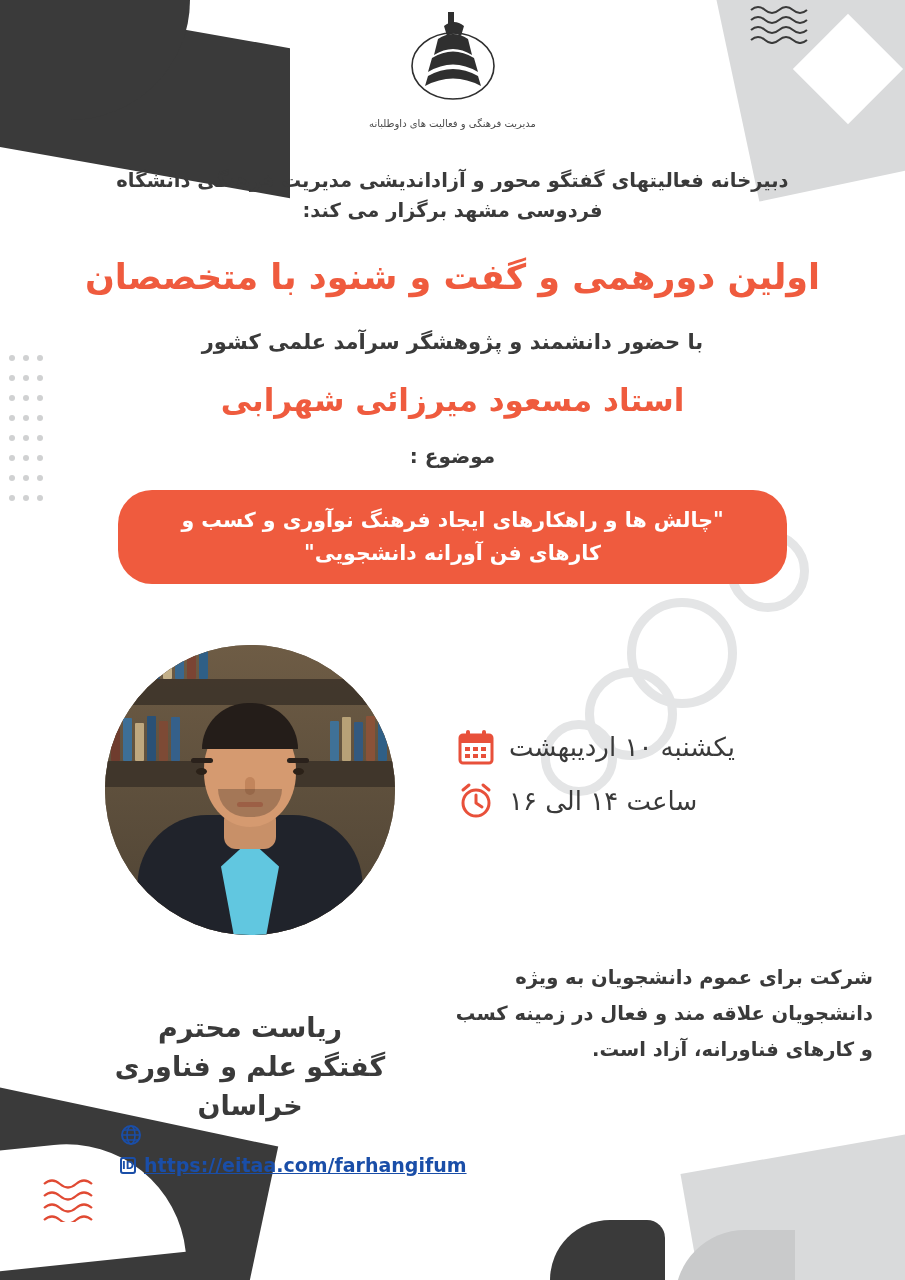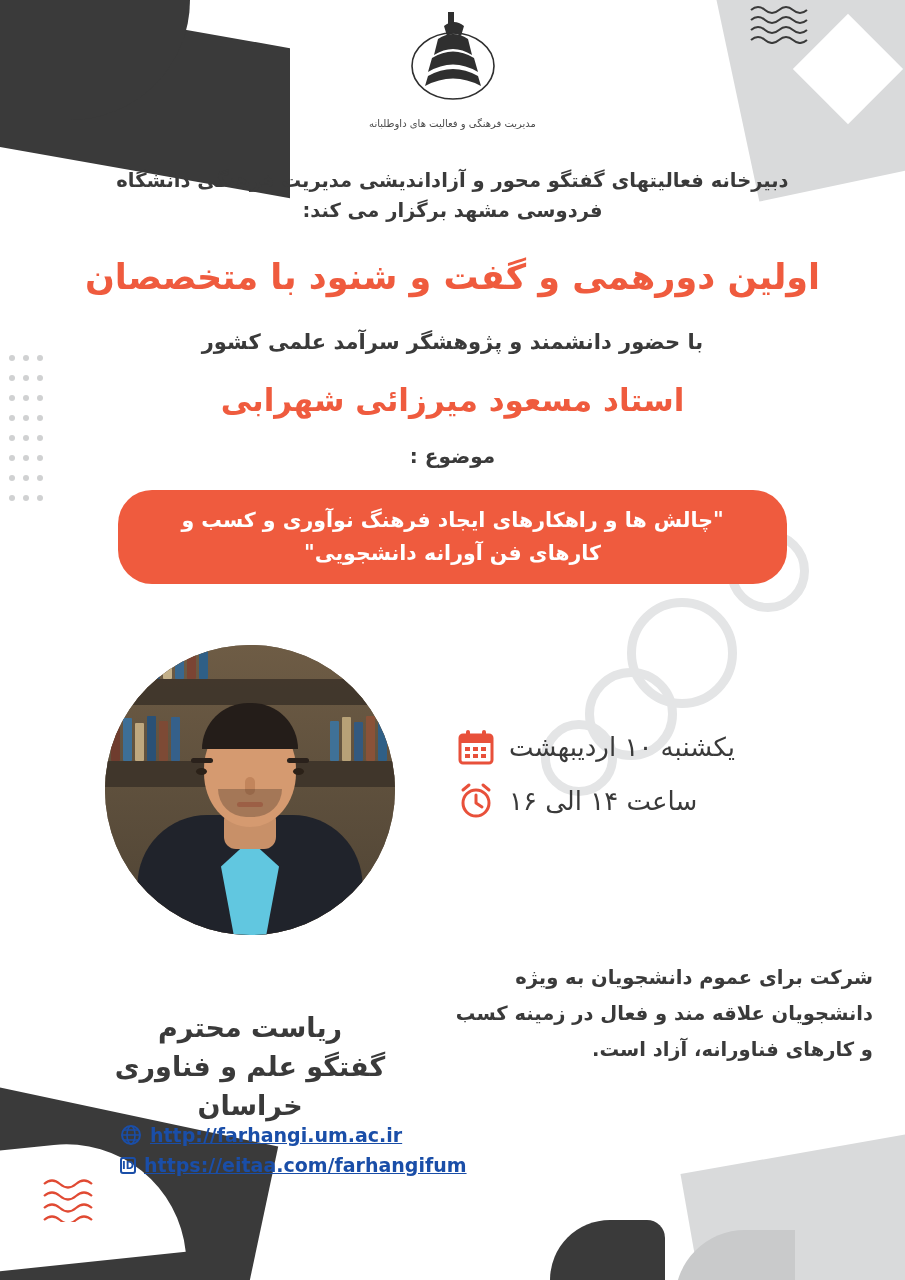--- a/index.html
+++ b/index.html
@@ -438,21 +438,20 @@
 
   <div class="audience">شرکت برای عموم دانشجویان به ویژه دانشجویان علاقه مند و فعال در زمینه کسب و کارهای فناورانه، آزاد است.</div>
 
   <div class="links">
     <div class="link-row">
       <svg class="link-icon" viewBox="0 0 22 22">
         <circle cx="11" cy="11" r="9" fill="none" stroke="#1a4ea8" stroke-width="2"></circle>
         <ellipse cx="11" cy="11" rx="4" ry="9" fill="none" stroke="#1a4ea8" stroke-width="1.6"></ellipse>
         <path d="M2 11 h18 M3.5 6 h15 M3.5 16 h15" stroke="#1a4ea8" stroke-width="1.6" fill="none"></path>
       </svg>
-      <span class="link-text">http://farhangi.um.ac.ir</span>
     </div>
     <div class="link-row">
       <div class="id-badge">ID</div>
       <span class="link-text">https://eitaa.com/farhangifum</span>
     </div>
   </div>
 
 </div>
 
 </body></html>

